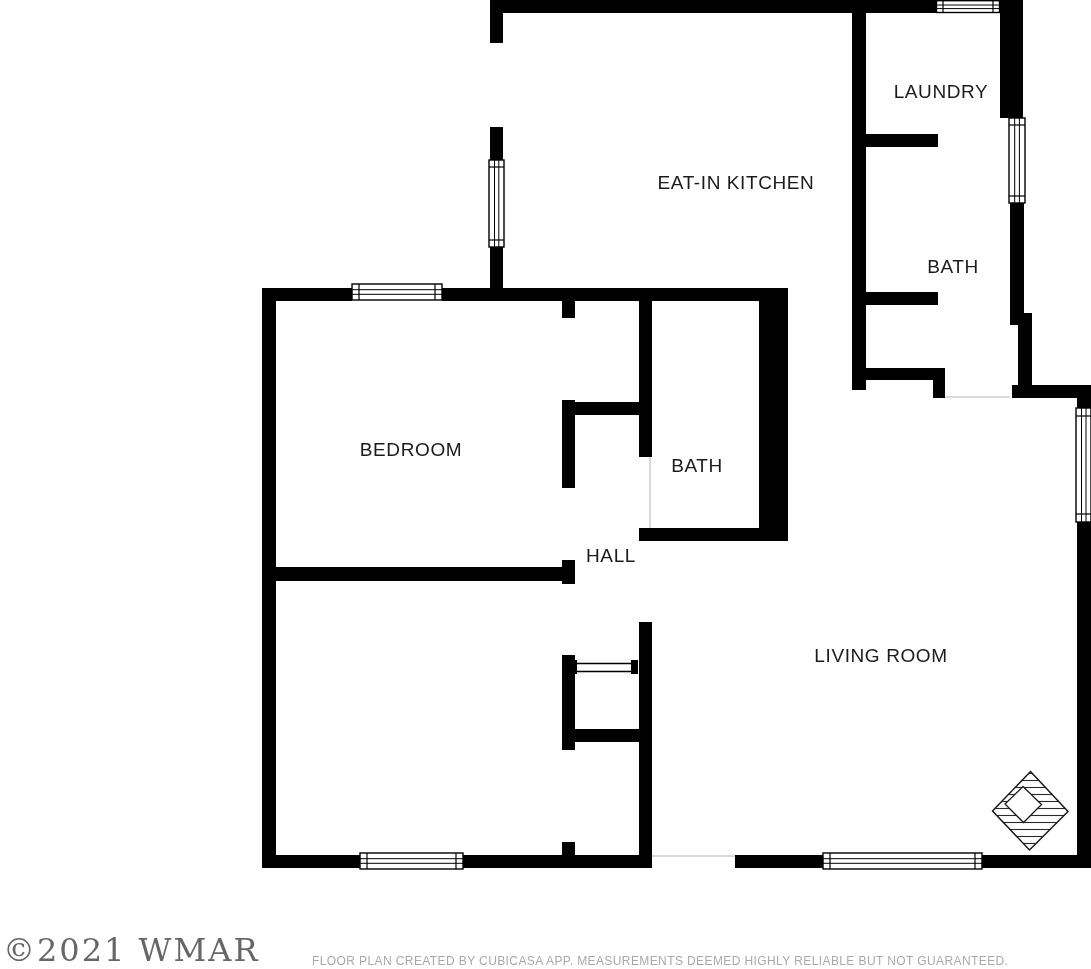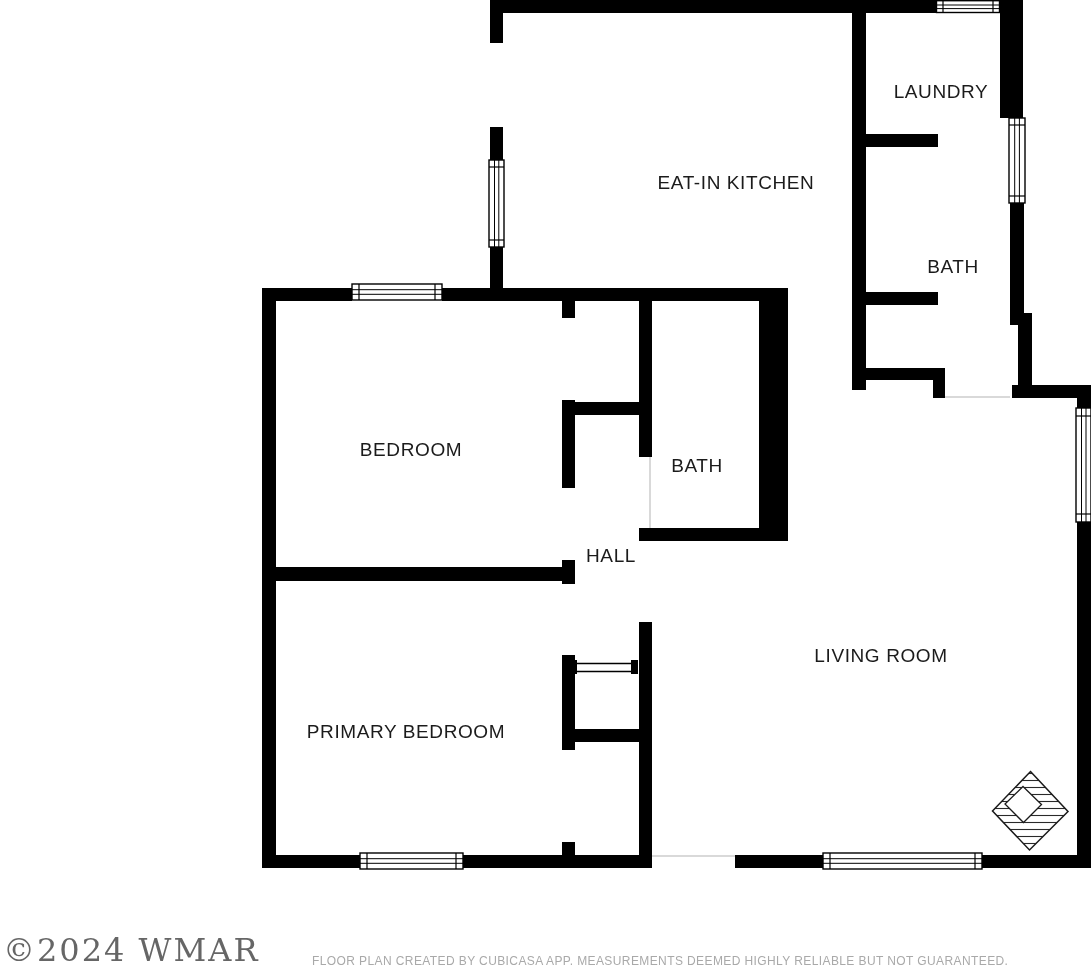--- a/index.html
+++ b/index.html
@@ -182,18 +182,17 @@
     </g>
   </svg>
 
   <div class="room-label" id="lbl-kitchen">EAT-IN KITCHEN</div>
   <div class="room-label" id="lbl-laundry">LAUNDRY</div>
   <div class="room-label" id="lbl-bath-upper">BATH</div>
   <div class="room-label" id="lbl-bedroom">BEDROOM</div>
   <div class="room-label" id="lbl-bath-center">BATH</div>
   <div class="room-label" id="lbl-hall">HALL</div>
   <div class="room-label" id="lbl-living">LIVING ROOM</div>
-  <div class="room-label" id="lbl-primary">PRIMARY BEDROOM</div>
 
 </div>
 
-<div id="watermark">©2024 WMAR</div>
+<div id="watermark">©2021 WMAR</div>
 <div id="disclaimer">FLOOR PLAN CREATED BY CUBICASA APP. MEASUREMENTS DEEMED HIGHLY RELIABLE BUT NOT GUARANTEED.</div>
 
 </body></html>

